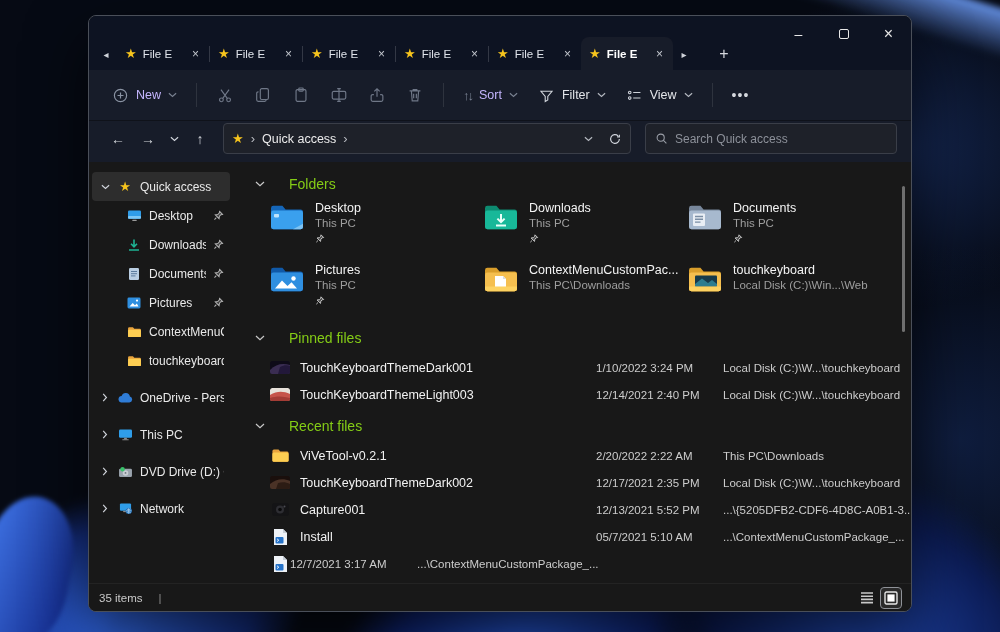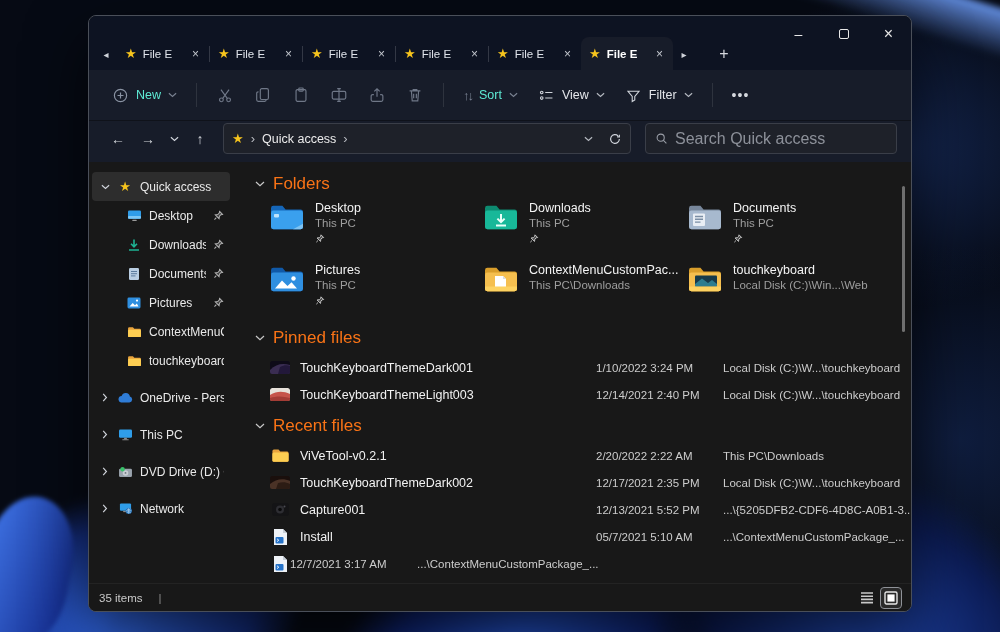--- a/index.html
+++ b/index.html
@@ -32,60 +32,60 @@
   .tab.active .tlab { color:#ffffff; font-weight:bold; }
   .tabsep { width:1px; height:16px; background:rgba(255,255,255,.16); margin-bottom:8px; flex:none; }
   .newtab { width:30px; height:32px; margin-left:14px; display:flex; align-items:center; justify-content:center; color:#d5d8de; font-size:16px; }
   .winctls { position:absolute; top:0; right:0; height:36px; display:flex; }
   .winctl { width:45px; height:36px; display:flex; align-items:center; justify-content:center; color:#e8e8e8; font-size:14px; }
   .maxbox { width:10px; height:10px; border:1.2px solid #e8e8e8; border-radius:2px; }
 
   
   .toolbar { height:50px; background:#171c29; flex:none; display:flex; align-items:center; padding:0 14px; gap:2px; }
   .tbtn { display:flex; align-items:center; gap:7px; padding:7px 9px; border-radius:5px; color:#7d8596; }
-  .tbtn .tlabel { font-size:12.5px; color:#5eead4; }
+  .tbtn .tlabel { font-size:12.5px; color:#c4b5fd; }
   .tbtn.bright { color:#cfd3da; }
   .tbtn.bright .tlabel { color:#e3e5e9; }
   .ticon { width:36px; height:34px; display:flex; align-items:center; justify-content:center; color:#6f7787; }
   .tsep { width:1px; height:24px; background:rgba(255,255,255,.10); margin:0 8px; flex:none; }
   .chev { opacity:.85; }
   .sortglyph { font-size:13px; letter-spacing:-2px; color:#7d8596; }
   .moreglyph { font-size:14px; color:#d5d8de; letter-spacing:1px; }
 
   
   .addr { height:42px; background:#171c29; border-top:1px solid rgba(0,0,0,.35); flex:none; display:flex; align-items:center; padding:0 14px 6px 16px; gap:4px; }
   .navbtn { width:26px; height:28px; display:flex; align-items:center; justify-content:center; color:#d3d6db; font-size:14px; }
   .navbtn.small { width:18px; }
   .crumb { flex:1; height:31px; margin-left:6px; background:#1e2129; border:1px solid #3a3e48; border-radius:4px; display:flex; align-items:center; padding:0 8px; gap:7px; }
   .crumb .star { color:#f6c41d; font-size:13px; }
   .crumb .bsep { color:#b9bcc2; font-size:13px; }
   .crumb .btxt { color:#ececec; font-size:12.5px; }
   .crumb .spacer { flex:1; }
   .refresh { color:#cfd3da; }
   .search { width:252px; height:31px; margin-left:10px; background:#1e2129; border:1px solid #3a3e48; border-radius:4px; display:flex; align-items:center; padding:0 9px; gap:7px; }
-  .search input { flex:1; background:transparent; border:none; outline:none; color:#ffffff; font-size:16px; font-family:inherit; }
+  .search input { flex:1; background:transparent; border:none; outline:none; color:#ffffff; font-size:12px; font-family:inherit; }
   .search input::placeholder { color:#8d919a; }
 
   
   .bodyrow { flex:1; display:flex; background:#181818; overflow:hidden; }
 
   
   .side { width:144px; flex:none; padding-top:10px; position:relative; }
   .srow { height:29px; display:flex; align-items:center; gap:7px; padding:0 6px 0 8px; margin:0 3px; border-radius:4px; position:relative; }
   .srow.sel { background:#2d2d2d; }
   .srow .schev { width:10px; flex:none; color:#c9c9c9; font-size:9px; display:flex; justify-content:center; }
   .srow .sico { width:16px; flex:none; display:flex; justify-content:center; }
   .srow .slab { flex:1; font-size:12px; color:#e9e9e9; white-space:nowrap; overflow:hidden; }
   .srow.indent { padding-left:34px; }
   .spin { flex:none; }
   .sgap { height:8px; }
 
   
   .content { flex:1; position:relative; padding:8px 0 0 20px; overflow:hidden; }
-  .sechead { display:flex; align-items:center; gap:8px; height:24px; color:#f97316; font-size:17px; margin:2px 0 4px 2px; }
+  .sechead { display:flex; align-items:center; gap:24px; height:24px; color:#84cc16; font-size:14px; margin:2px 0 4px 2px; }
   .sechead .hchev { color:#c9c9c9; }
   .tiles { display:grid; grid-template-columns:214px 204px auto; row-gap:6px; padding-left:16px; margin-bottom:8px; }
   .tile { display:flex; gap:10px; height:56px; }
   .tile .ticn { flex:none; margin-top:3px; }
   .tile .tinfo { display:flex; flex-direction:column; }
   .tile .tname { font-size:12.5px; color:#f4f4f4; line-height:16px; white-space:nowrap; }
   .tile .tloc { font-size:11.5px; color:#9e9e9e; line-height:15px; white-space:nowrap; }
   .tile .tpin { margin-top:2px; height:11px; }
 
   .frow { display:flex; align-items:center; height:27px; }
@@ -229,35 +229,35 @@
 
     <div class="tbtn">
       <span class="sortglyph">↑↓</span>
       <span class="tlabel">Sort</span>
       <svg class="chev" width="9" height="6" viewBox="0 0 10 6" fill="none" stroke="#8a93a3" stroke-width="1.3">
           <path d="M1 1l4 3.6L9 1"></path>
         </svg>
     </div>
     <div class="tbtn bright">
       <svg width="17" height="17" viewBox="0 0 20 20" fill="none" stroke="#cfd3da" stroke-width="1.3">
+          <path d="M3.5 5h13l-5 6v4.2l-3 1.8v-6z"></path>
+        </svg>
+      <span class="tlabel">Filter</span>
+      <svg class="chev" width="9" height="6" viewBox="0 0 10 6" fill="none" stroke="#cfd3da" stroke-width="1.3">
+          <path d="M1 1l4 3.6L9 1"></path>
+        </svg>
+    </div>
+    <div class="tbtn bright">
+      <svg width="17" height="17" viewBox="0 0 20 20" fill="none" stroke="#cfd3da" stroke-width="1.3">
           <circle cx="4.4" cy="6.5" r="1.5"></circle>
           <path d="M8.5 6.5H17"></path>
           <circle cx="4.4" cy="13" r="1.5"></circle>
           <path d="M8.5 13H17"></path>
         </svg>
       <span class="tlabel">View</span>
-      <svg class="chev" width="9" height="6" viewBox="0 0 10 6" fill="none" stroke="#cfd3da" stroke-width="1.3">
-          <path d="M1 1l4 3.6L9 1"></path>
-        </svg>
-    </div>
-    <div class="tbtn bright">
-      <svg width="17" height="17" viewBox="0 0 20 20" fill="none" stroke="#cfd3da" stroke-width="1.3">
-          <path d="M3.5 5h13l-5 6v4.2l-3 1.8v-6z"></path>
-        </svg>
-      <span class="tlabel">Filter</span>
       <svg class="chev" width="9" height="6" viewBox="0 0 10 6" fill="none" stroke="#cfd3da" stroke-width="1.3">
           <path d="M1 1l4 3.6L9 1"></path>
         </svg>
     </div>
     <div class="tsep"></div>
     <div class="tbtn bright">
       <span class="moreglyph">•••</span>
     </div>
   </div>
 

